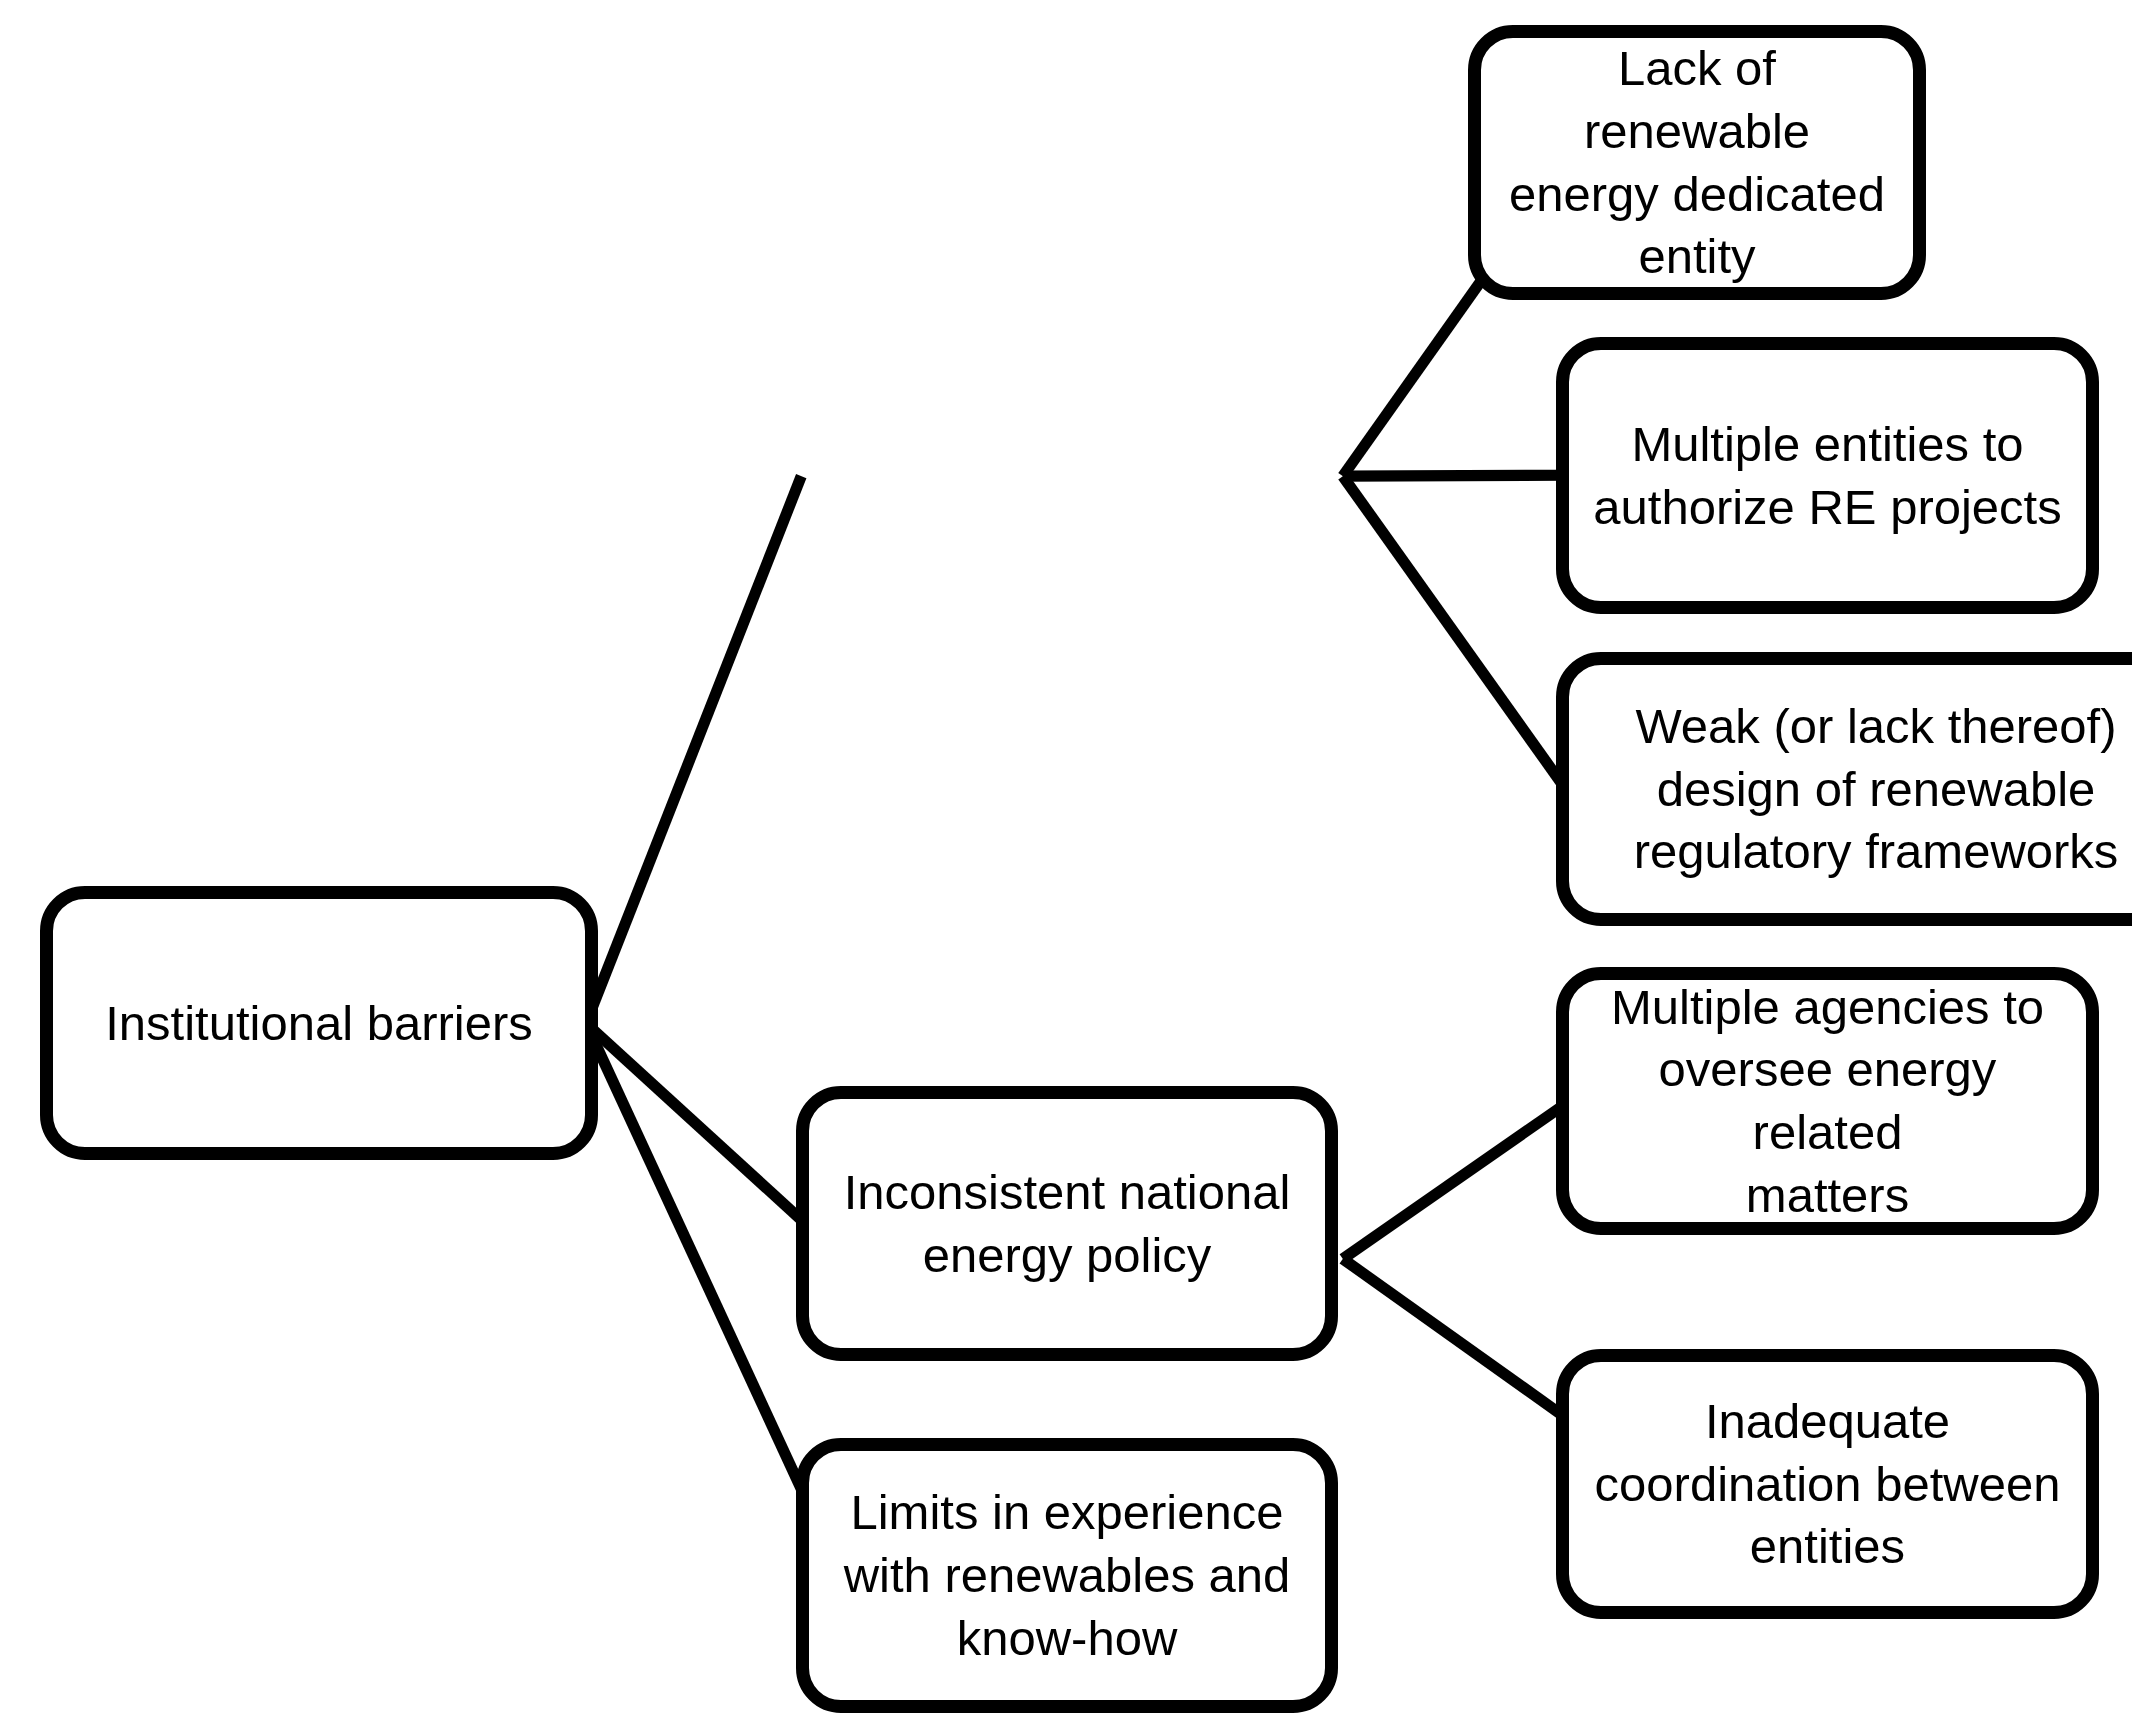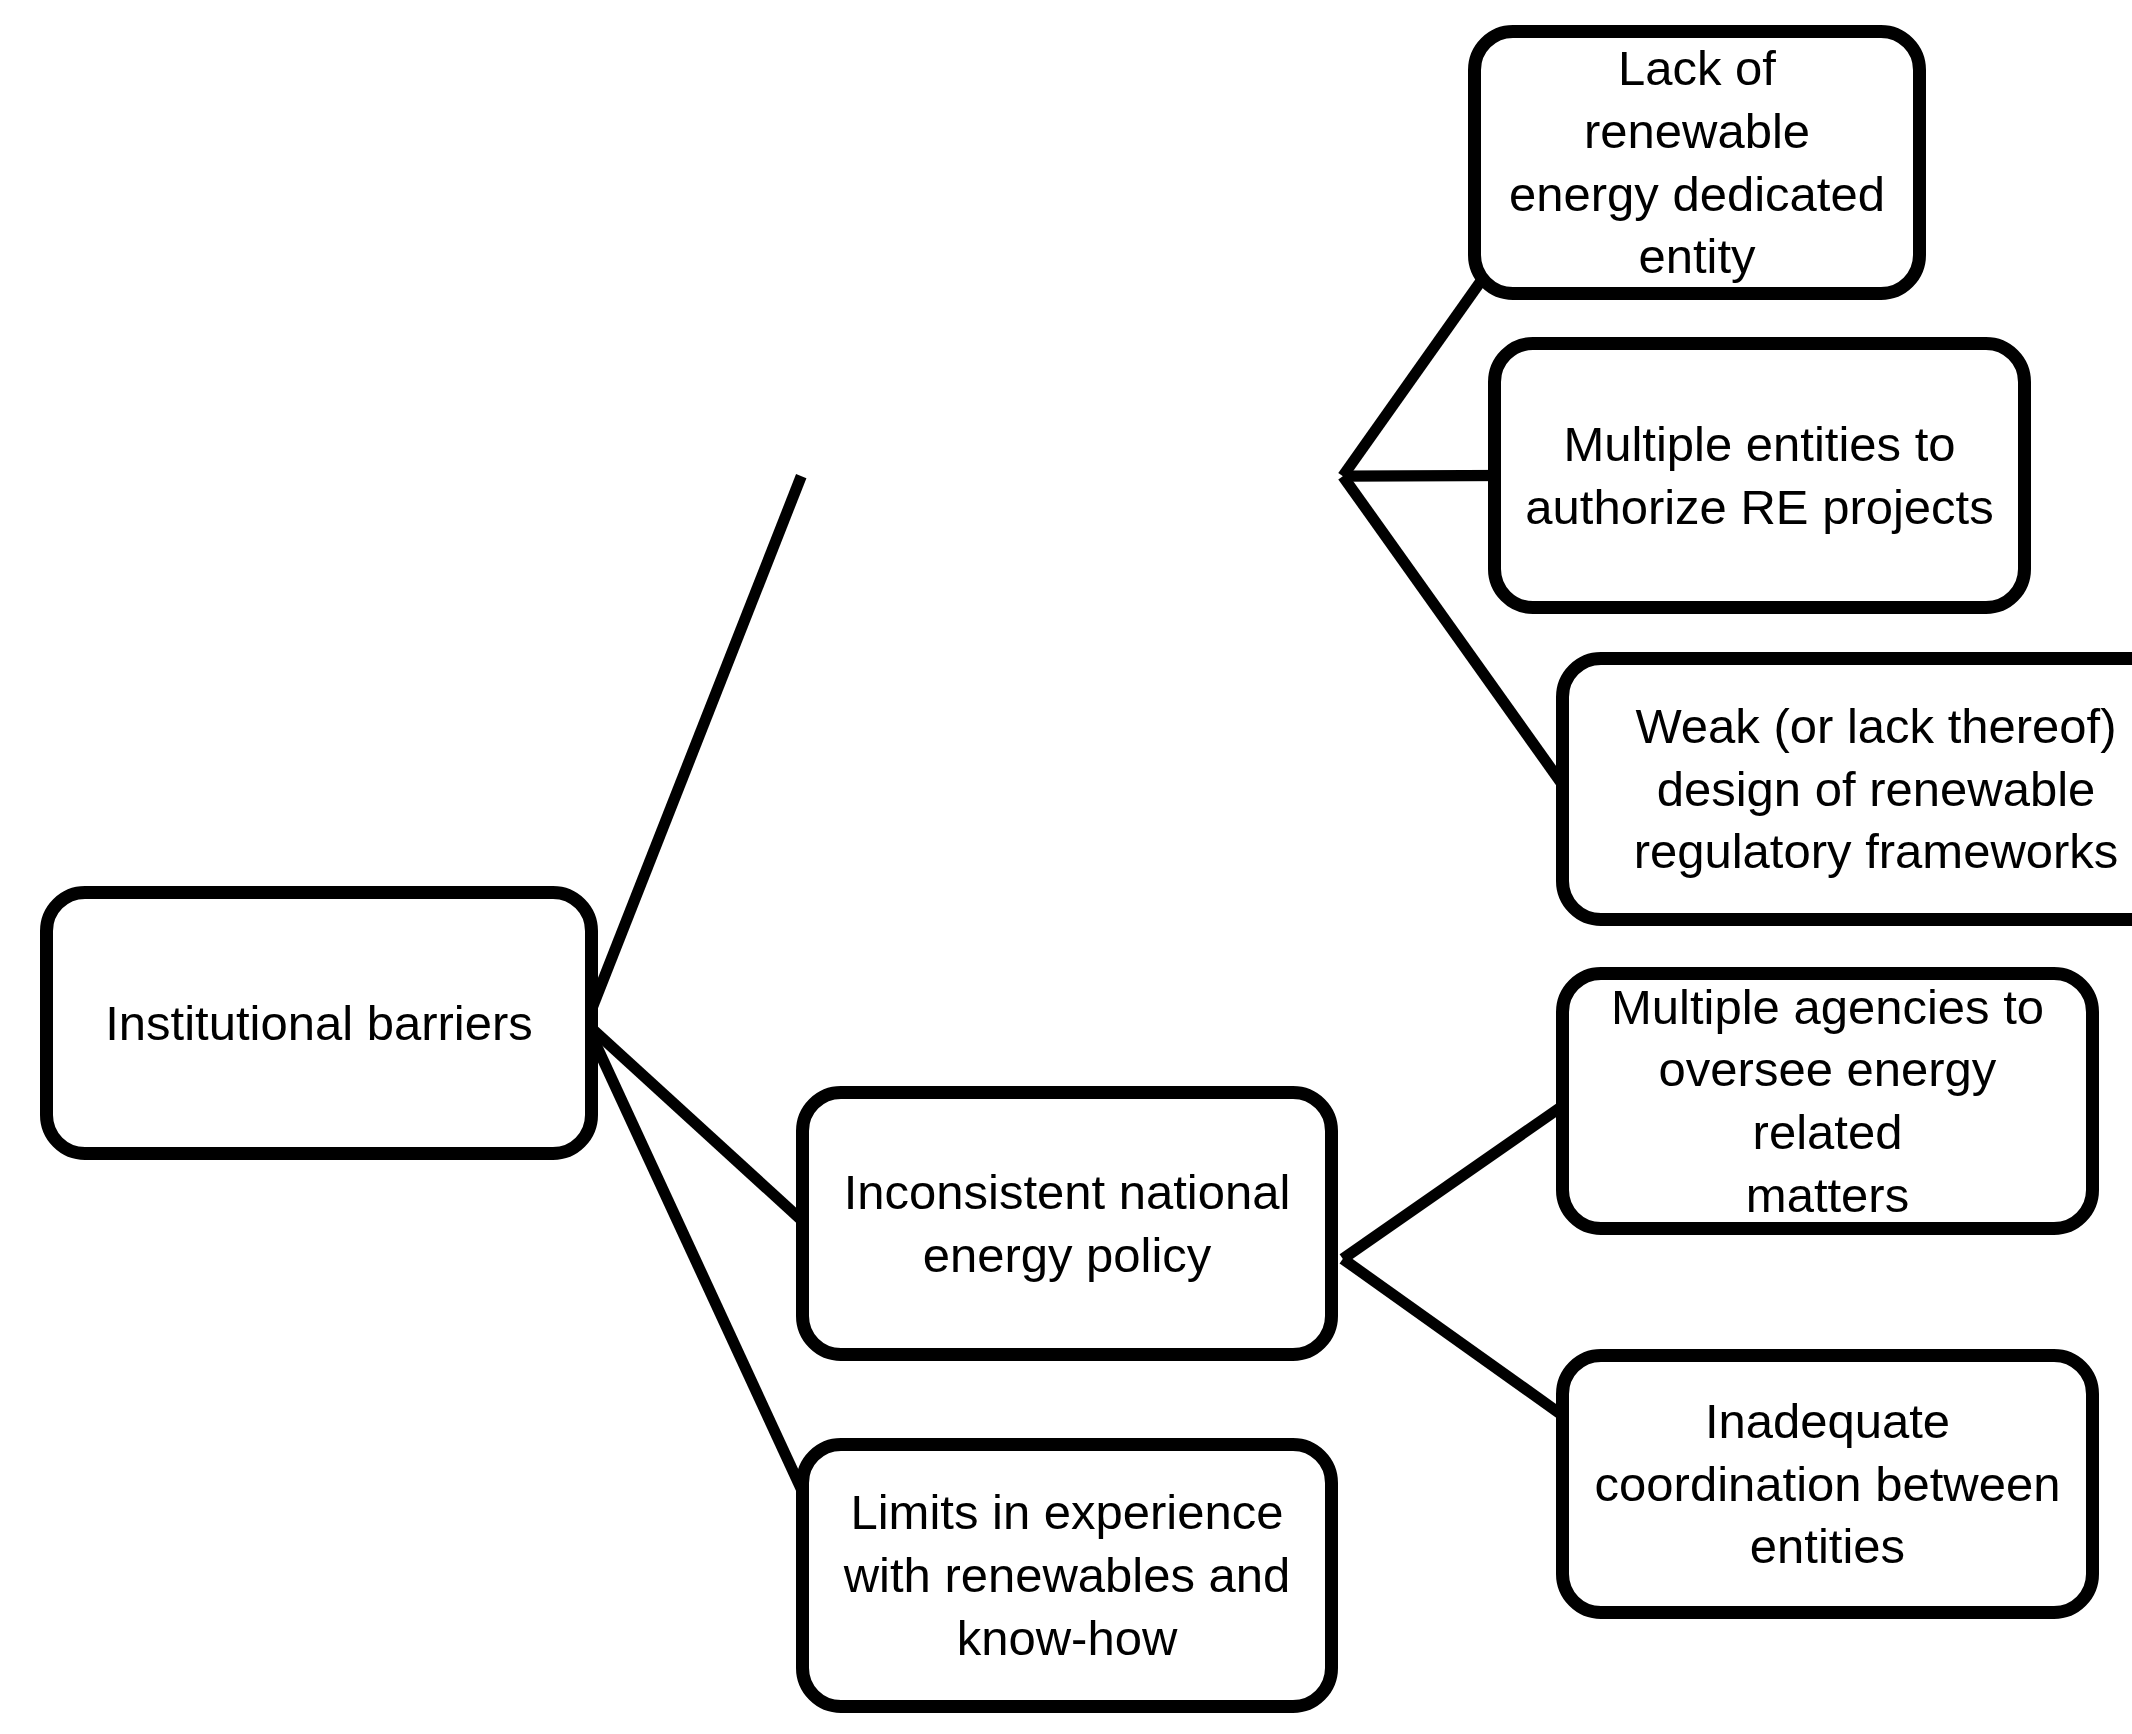--- a/index.html
+++ b/index.html
@@ -43,21 +43,21 @@
     font-size: 49px;
     line-height: 1.28;
     color: #000000;
   }
   
   #n-root  { left: 40px;   top: 886px;  width: 558px; height: 274px; }
   #n-lta   { left: 796px;  top: 339px;  width: 542px; height: 275px; }
   #n-inep  { left: 796px;  top: 1086px; width: 542px; height: 275px; }
   #n-lim   { left: 796px;  top: 1438px; width: 542px; height: 275px; }
   #n-lack  { left: 1468px; top: 25px;   width: 458px; height: 275px; }
-  #n-ment  { left: 1488px; top: 337px;  width: 543px; height: 277px; }
+  #n-ment  { left: 1556px; top: 337px;  width: 543px; height: 277px; }
   #n-weak  { left: 1556px; top: 652px;  width: 640px; height: 274px; }
   #n-mag   { left: 1556px; top: 967px; width: 543px; height: 268px; }
   #n-inad  { left: 1556px; top: 1349px; width: 543px; height: 270px; justify-content: center; }
 </style>
 </head>
 <body>
 
 <div class="canvas">
 
   <svg class="edges-layer" viewBox="0 0 2299 1870" xmlns="http://www.w3.org/2000/svg">

